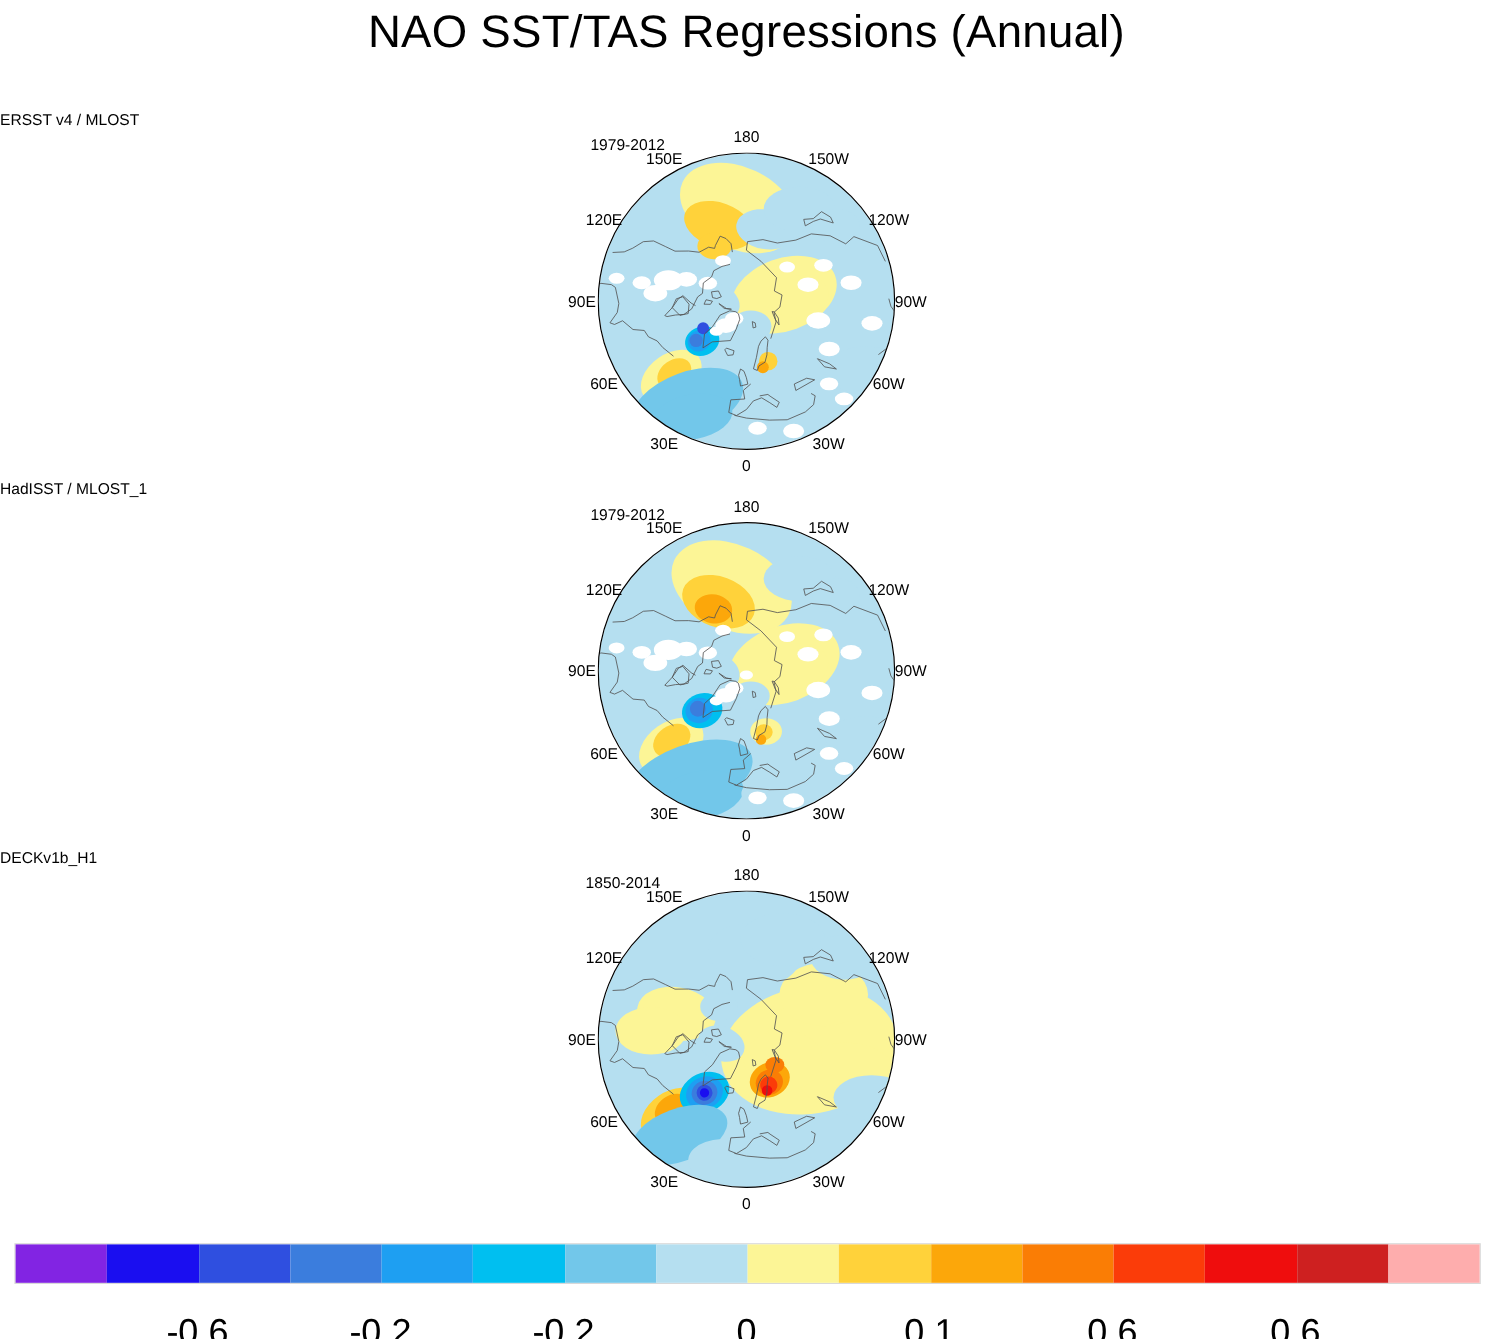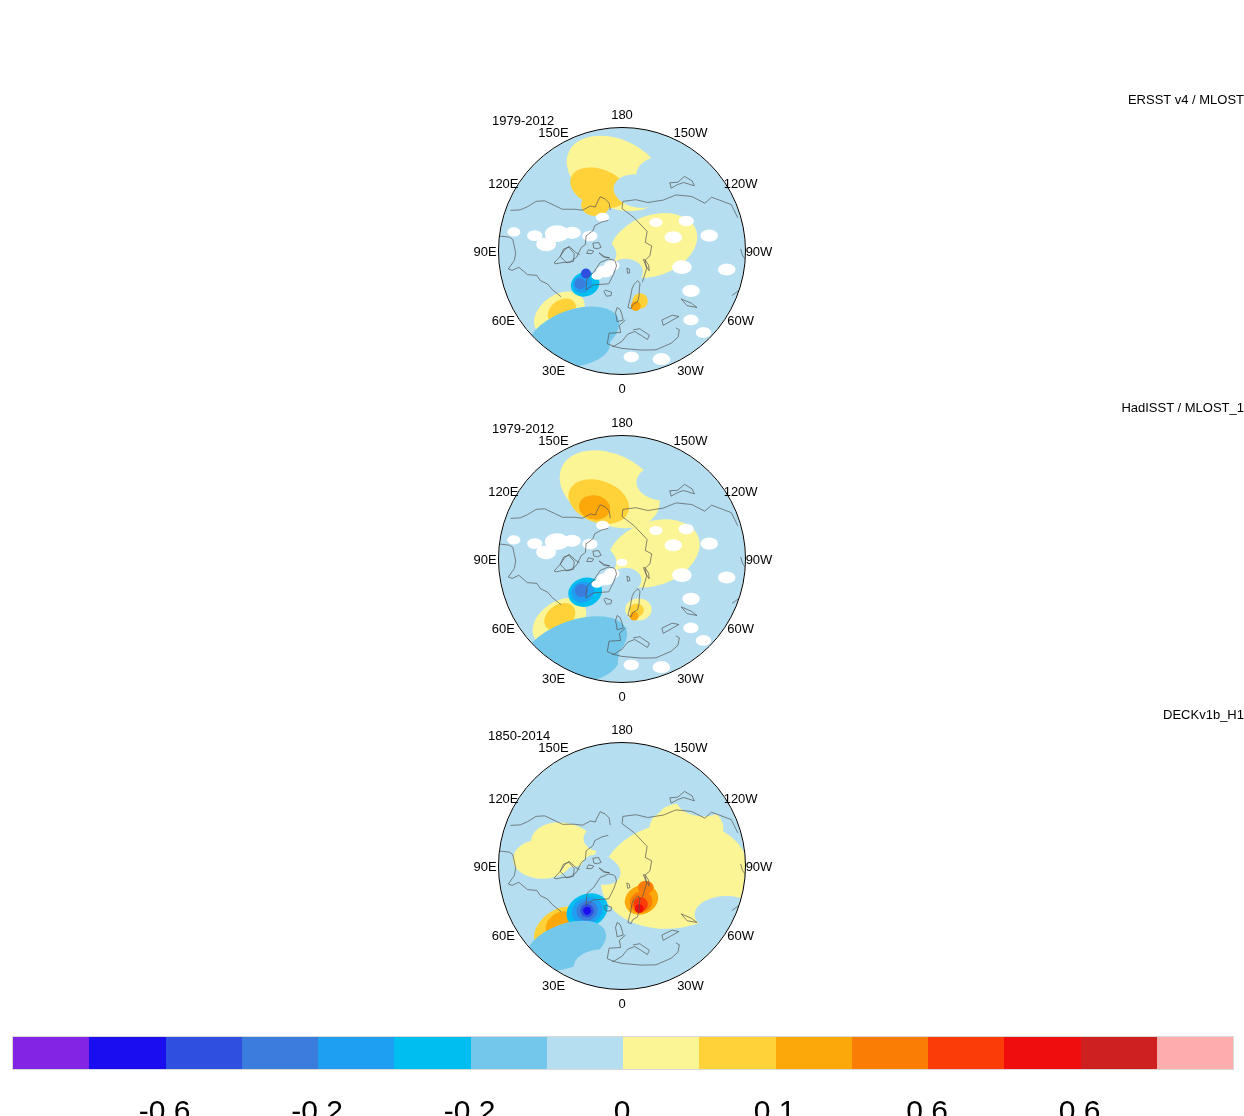--- a/index.html
+++ b/index.html
@@ -5,21 +5,21 @@
   html,body{margin:0;padding:0;background:#ffffff;}
   body{width:1244px;height:1116px;position:relative;overflow:hidden;
        font-family:"Liberation Sans",sans-serif;color:#000;}
 
   #fig{position:absolute;left:0;top:0;width:1244px;height:1116px;}
 
   .figure-title{position:absolute;left:0;top:6px;width:1244px;text-align:center;
                 font-size:38px;font-weight:400;letter-spacing:0.2px;color:#000;}
 
   .panel{position:absolute;width:1244px;}
-  .panel-title{position:absolute;width:1244px;text-align:right;font-size:13px;color:#000;}
+  .panel-title{position:absolute;width:1244px;text-align:left;font-size:13px;color:#000;}
   .panel-period{position:absolute;font-size:13px;color:#000;white-space:nowrap;}
 
   .globe-wrap{position:absolute;}
   .globe{position:absolute;left:0;top:0;}
 
   .lonlab{position:absolute;font-size:13px;color:#000;white-space:nowrap;
           transform:translate(-50%,-50%);}
 
   
   #cbar{position:absolute;left:12px;top:1036px;width:1220px;height:32px;
@@ -27,20 +27,21 @@
   #cbar .cblock{flex:1 1 0;height:32px;}
   #cbticks{position:absolute;left:0;top:1094px;width:1244px;height:44px;}
   .cbtick{position:absolute;top:0;font-size:30px;color:#000;
           transform:translateX(-50%);white-space:nowrap;}
 </style>
 </head>
 <body>
 
 <div id="fig">
 
+  <div class="figure-title">NAO SST/TAS Regressions (Annual)</div>
 
   <div class="panel" style="top:92px;">
     <div class="panel-title" style="top:0px;">ERSST v4 / MLOST</div>
     <div class="panel-period" style="left:492px;top:21px;">1979-2012</div>
   </div>
 
   <div class="panel" style="top:400px;">
     <div class="panel-title" style="top:0px;">HadISST / MLOST_1</div>
     <div class="panel-period" style="left:492px;top:21px;">1979-2012</div>
   </div>

